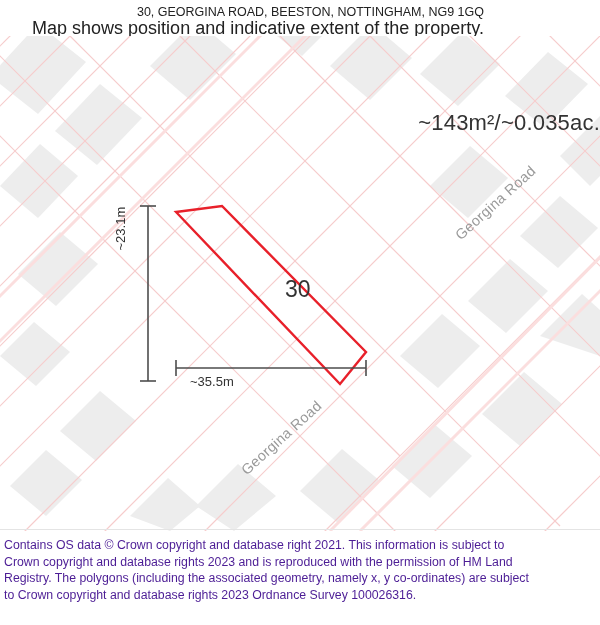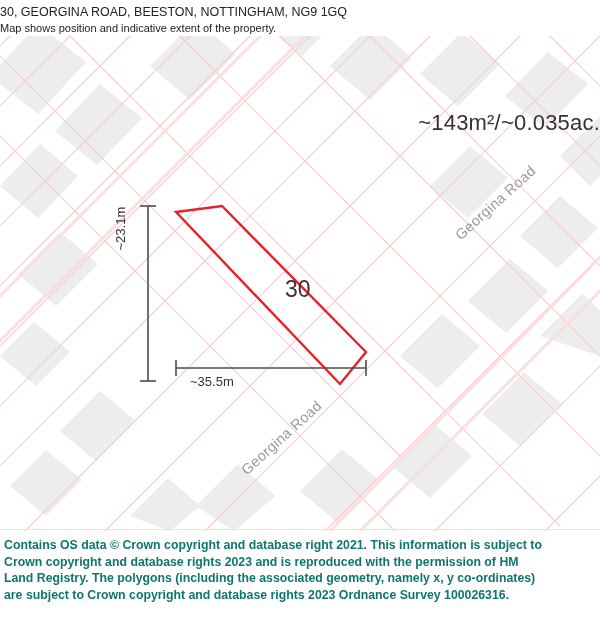--- a/index.html
+++ b/index.html
@@ -18,31 +18,31 @@
     width: 600px;
     height: 625px;
   }
   
   .header {
     position: absolute;
     top: 0;
     left: 0;
     width: 484px;
     height: 36px;
-    text-align: left;
+    text-align: right;
     padding-top: 4px;
     box-sizing: border-box;
   }
   .header .line1 {
     font-size: 12.5px;
     color: #222222;
     line-height: 16px;
   }
   .header .line2 {
-    font-size: 11px;
+    font-size: 18px;
     color: #222222;
     line-height: 16px;
   }
   
   .map {
     position: absolute;
     top: 36px;
     left: 0;
     width: 600px;
     height: 495px;
@@ -122,23 +122,22 @@
   }
   
   .footer {
     position: absolute;
     left: 0;
     top: 533px;
     width: 546px;
     padding: 4px 4px 0 4px;
     box-sizing: border-box;
     font-size: 12.3px;
-    color: #0f766e;
+    color: #4c1d95;
     line-height: 16.5px;
-    font-weight: bold;
   }
   .footer .sep {
     position: absolute;
     left: 0;
     top: -4px;
     width: 600px;
     height: 1px;
     background: #e4e4e4;
   }
 </style>

